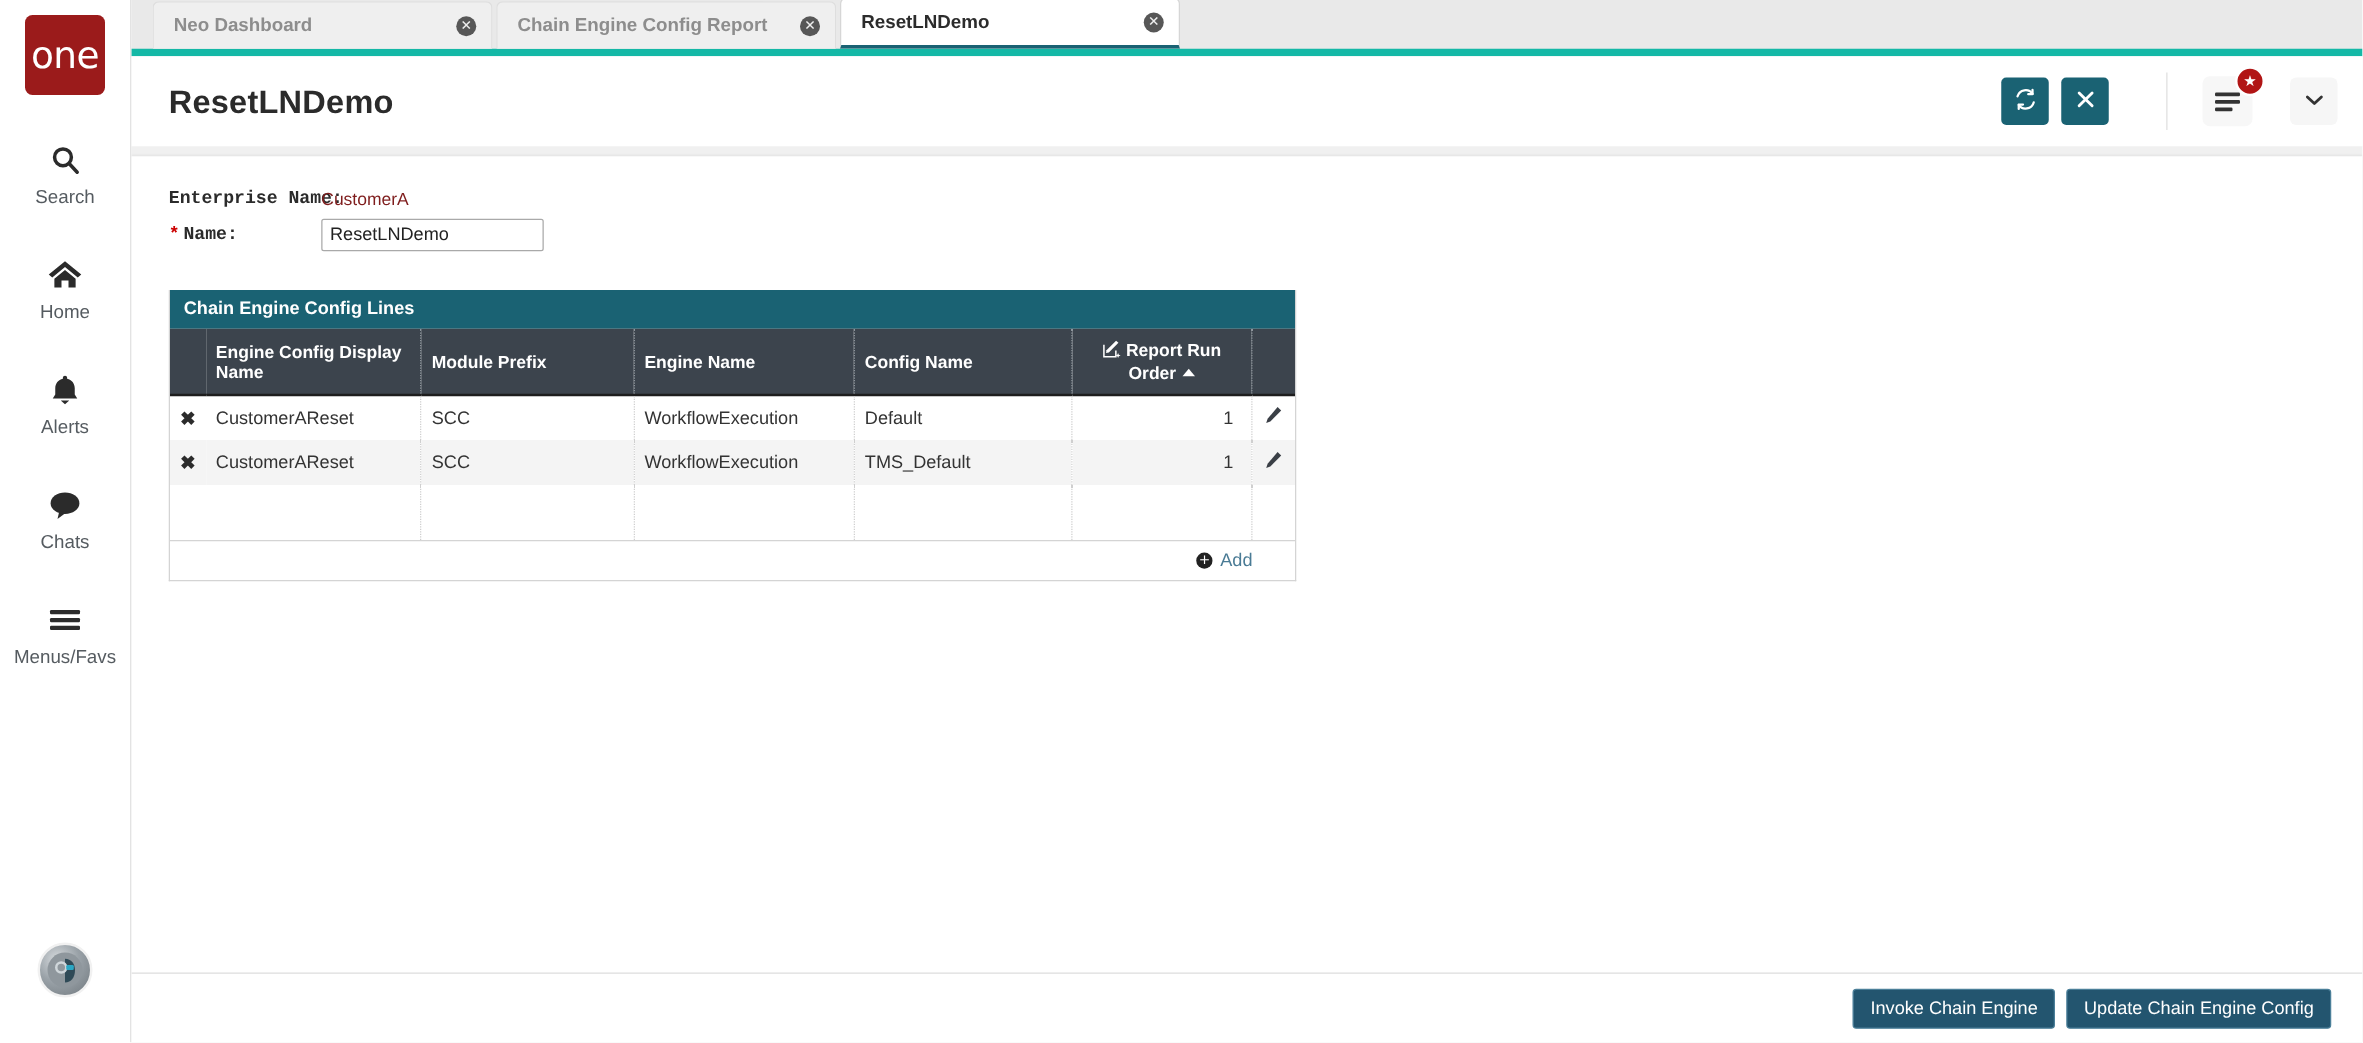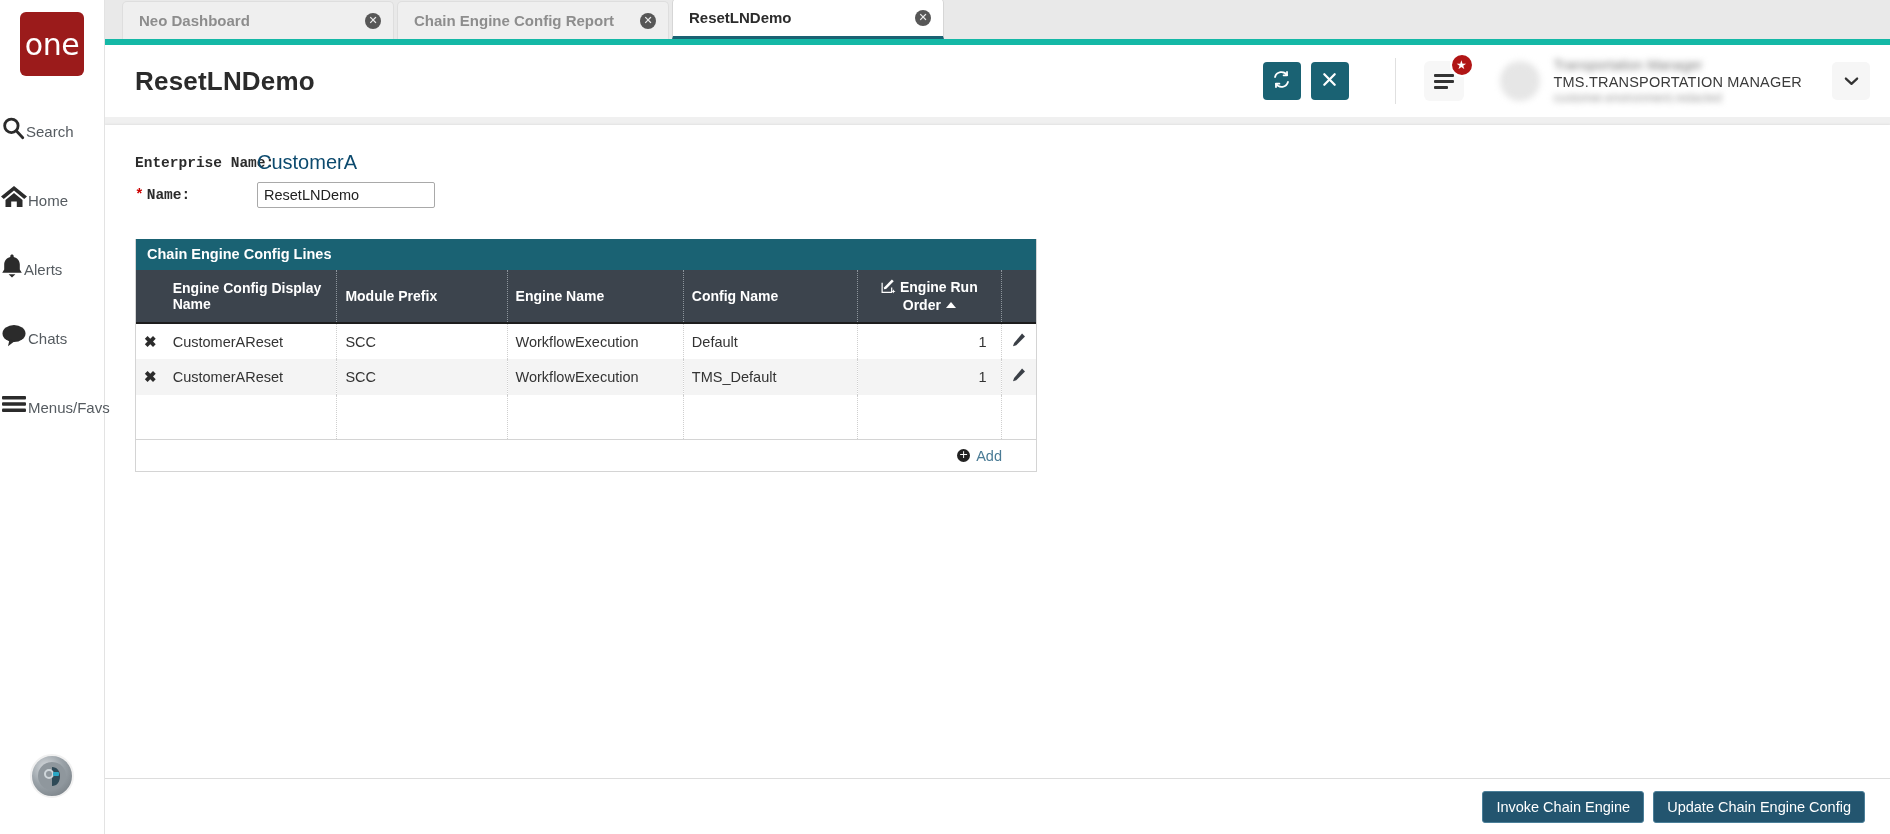--- a/index.html
+++ b/index.html
@@ -51,21 +51,21 @@
     width: 100%;
     display: flex;
     flex-direction: column;
     align-items: center;
   }
   .nav-item {
     width: 100%;
     padding: 11px 0 10px 0;
     margin-bottom: 18px;
     display: flex;
-    flex-direction: row;
+    flex-direction: column;
     align-items: center;
     cursor: pointer;
     position: relative;
   }
   .nav-icon {
     height: 30px;
     display: flex; align-items: center; justify-content: center;
     color: #2b2b2b;
   }
   .nav-icon svg { display: block; }
@@ -301,22 +301,22 @@
     width: 122px;
     font-size: 14.5px;
     font-weight: bold;
     color: #2b2b2b;
     padding-right: 24px;
     white-space: nowrap;
     font-family: Liberation Mono, monospace;
   }
   .req-star { color: #c00; font-weight: bold; margin-right: 3px; }
   .form-value-link {
-    font-size: 20px;
-    color: #0c4a6e;
+    font-size: 14px;
+    color: #7f1d1d;
     cursor: pointer;
   }
   .text-input {
     width: 178px;
     height: 26px;
     border: 1px solid #a9a9a9;
     border-radius: 2px;
     padding: 2px 6px;
     font-size: 14.5px;
     color: #222;
@@ -586,28 +586,20 @@
 
         <div class="menu-btn">
           <span class="bars">
             <span></span>
               <span></span>
               <span></span>
           </span>
           <span class="star-badge">★</span>
         </div>
 
-        <div class="user-block">
-          <div class="user-avatar"></div>
-          <div class="user-text">
-            <span class="user-role-blur">Transportation Manager</span>
-            <span class="user-login">TMS.TRANSPORTATION  MANAGER</span>
-            <span class="user-sub-blur">customer.environment.redacted</span>
-          </div>
-        </div>
 
         <div class="user-caret">
           <span>
             <svg width="15" height="10" viewBox="0 0 16 10" fill="none" stroke="#333" stroke-width="2.4" stroke-linecap="round" stroke-linejoin="round">
               <path d="M2 2.4 L8 8 L14 2.4"></path>
             </svg>
           </span>
         </div>
 
       </div>
@@ -644,21 +636,21 @@
                 <th style="width:166px">Module Prefix</th>
                 <th style="width:172px">Engine Name</th>
                 <th style="width:170px">Config Name</th>
                 <th class="c-num" style="width:140px">
                   <span class="col-icon">
                     <svg width="15" height="15" viewBox="0 0 16 16" fill="none" stroke="#ffffff" stroke-width="1.3">
                       <path d="M1.2 4 L1.2 14.2 L11.4 14.2 L11.4 9"></path>
                       <path d="M5.4 10.6 L13.6 2.4 L11.6 0.6 L3.4 8.8 L3 11 Z" fill="#ffffff" stroke="none"></path>
                       <path d="M13.3 11 L13.9 12.6 L15.5 13.2 L13.9 13.8 L13.3 15.4 L12.7 13.8 L11.1 13.2 L12.7 12.6 Z" fill="#ffffff" stroke="none"></path>
                     </svg>
-                  </span><span>Engine Run Order</span><span class="sort-arrow"></span>
+                  </span><span>Report Run Order</span><span class="sort-arrow"></span>
                 </th>
                 <th class="c-edit"></th>
               </tr>
             </thead>
             <tbody>
 
               <tr>
                 <td class="c-x">✖</td>
                 <td>CustomerAReset</td>
                 <td>SCC</td>

